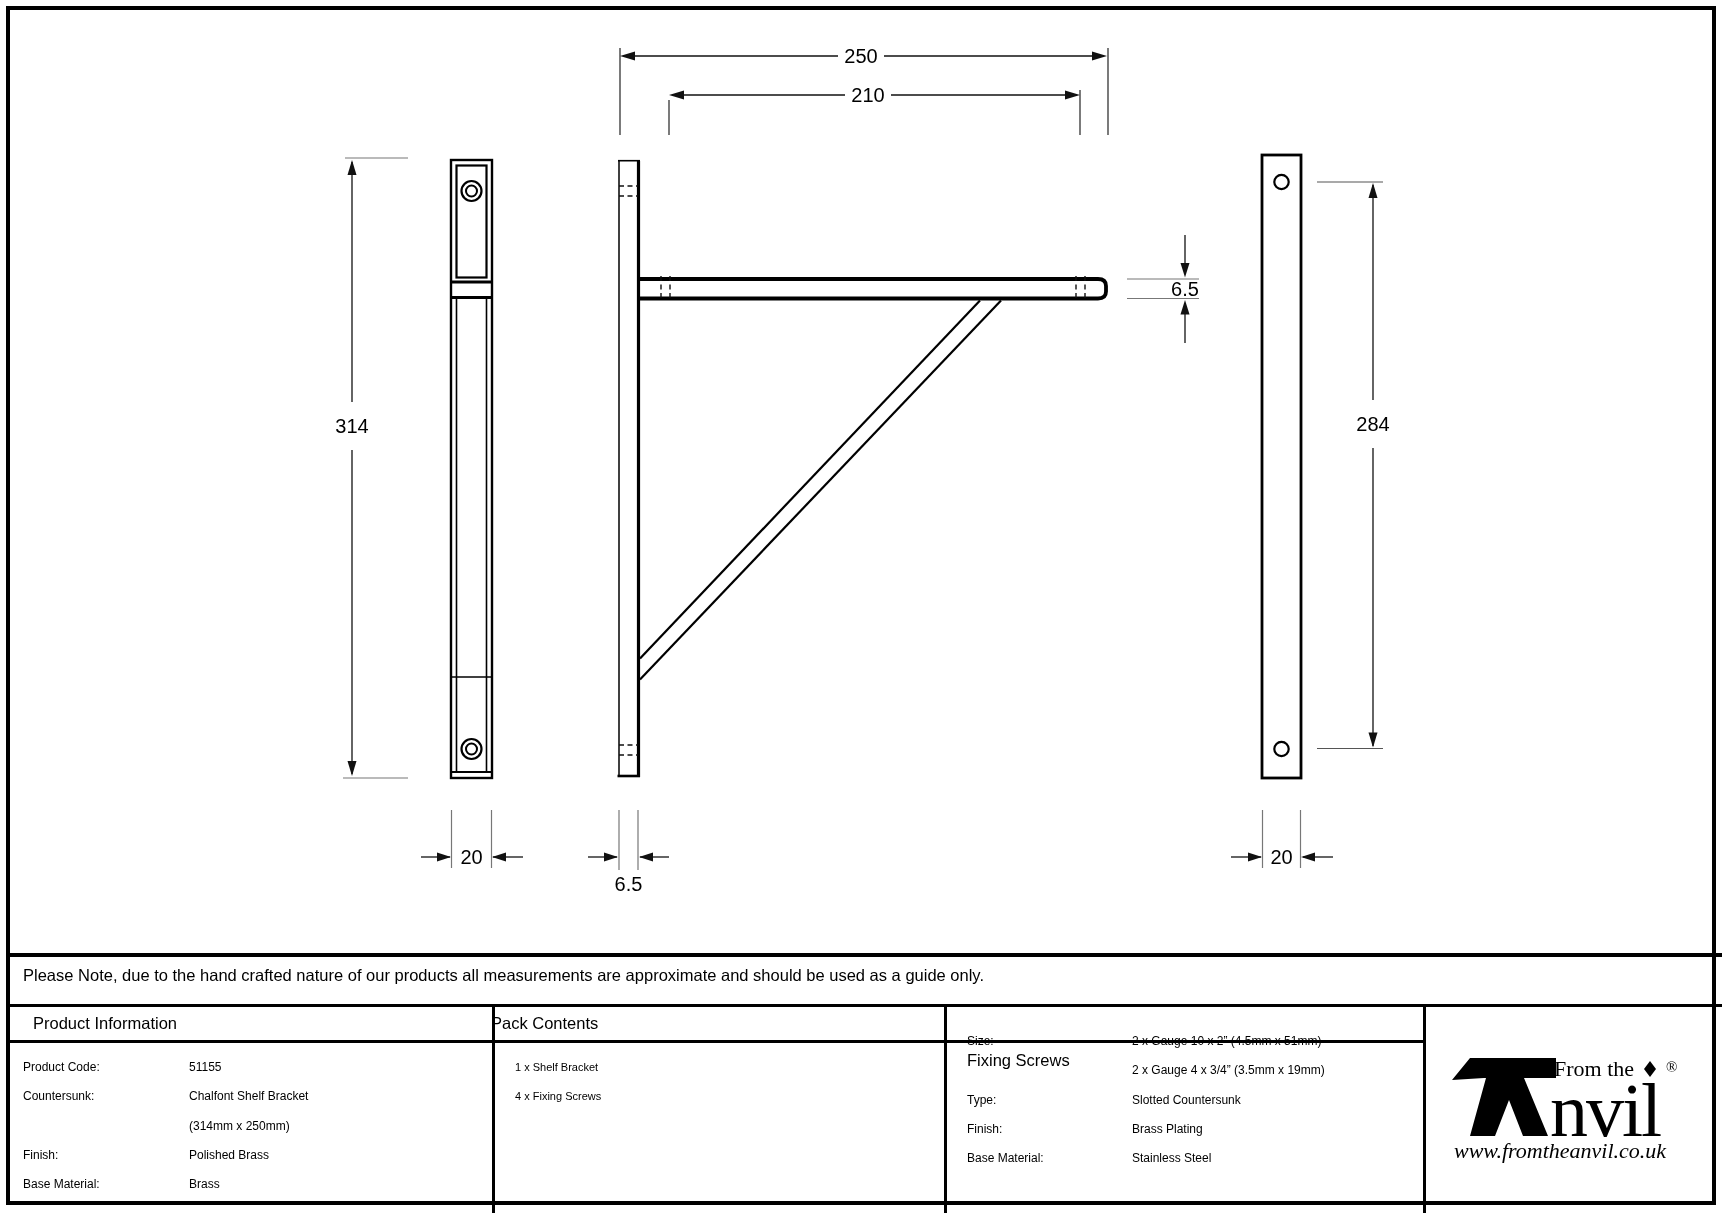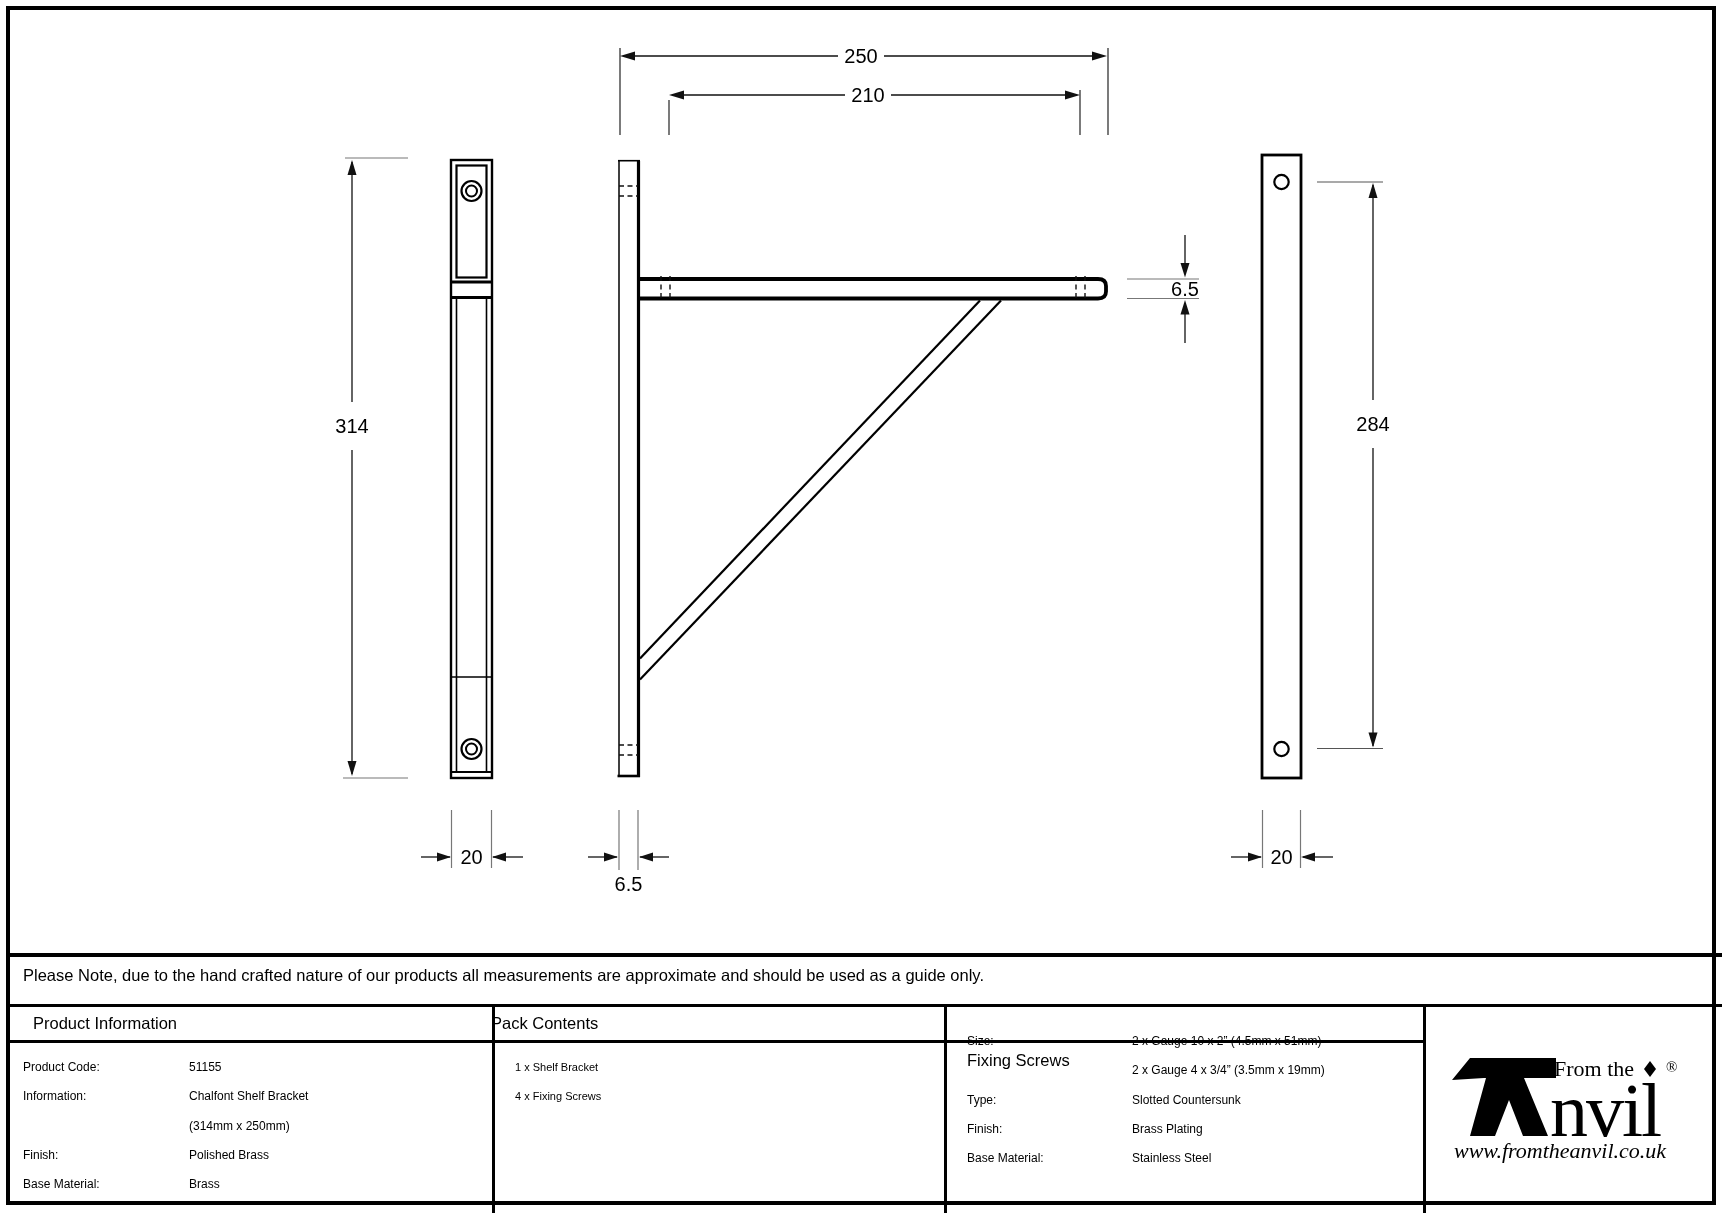--- a/index.html
+++ b/index.html
@@ -171,21 +171,21 @@
 
   <div class="note-text">Please Note, due to the hand crafted nature of our products all measurements are approximate and should be used as a guide only.</div>
 
   <div class="hdr" style="left:33px;">Product Information</div>
   <div class="hdr" style="left:491px;">Pack Contents</div>
   <div class="hdr" style="left:967px;margin-top:37px;">Fixing Screws</div>
 
   <div class="kv" style="left:23px;top:1053px;">
     <span>Product Code:</span>
     <span>51155</span>
-    <span>Information:</span>
+    <span>Countersunk:</span>
     <span>Chalfont Shelf Bracket</span>
     <span></span>
     <span>(314mm x 250mm)</span>
     <span>Finish:</span>
     <span>Polished Brass</span>
     <span>Base Material:</span>
     <span>Brass</span>
   </div>
 
   <div class="list" style="left:515px;top:1053px;">

